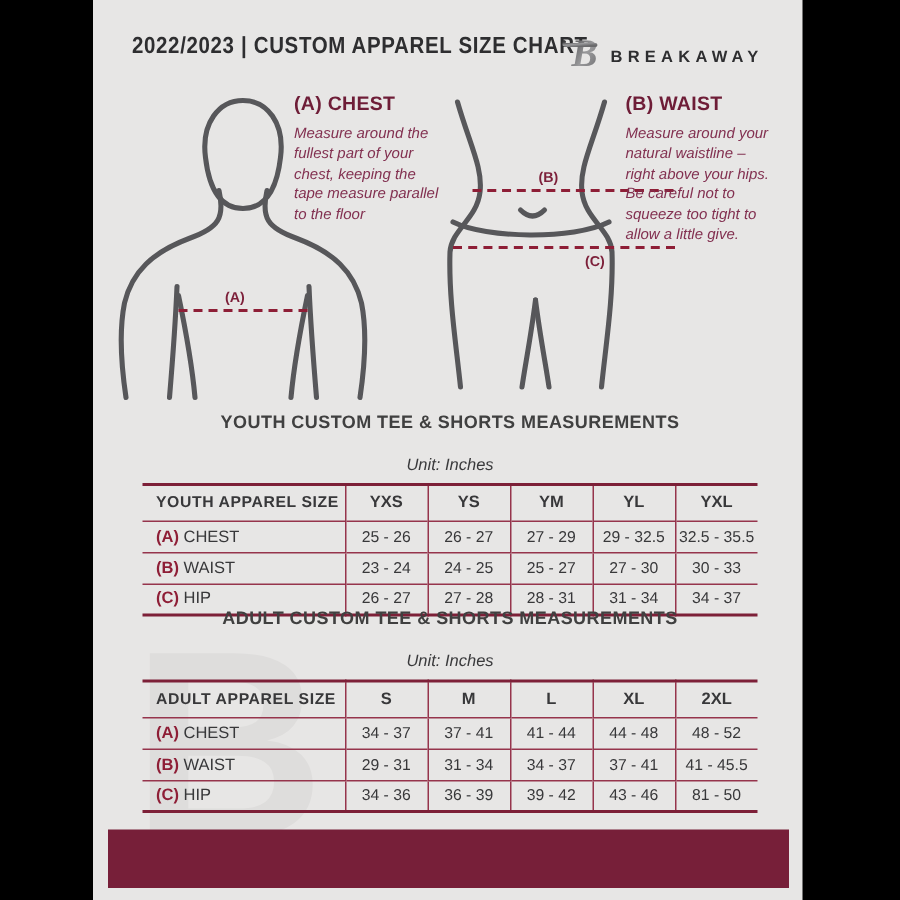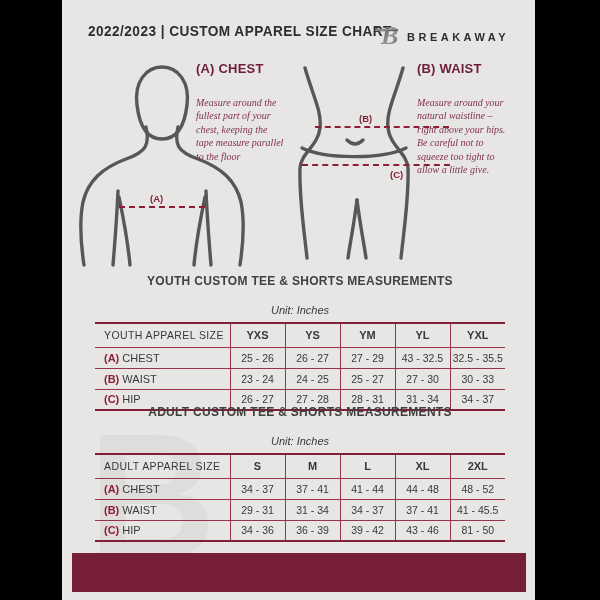--- a/index.html
+++ b/index.html
@@ -24,30 +24,30 @@
   
   .diagram { position:absolute; left:0; top:52px; width:473px; height:218px; z-index:1; }
   .fig { position:absolute; }
   .fig path { fill:none; stroke:#57575a; stroke-width:3.4; stroke-linecap:round; }
 
   .dash { position:absolute; height:0; border-top:2.2px dashed #8e1e36; z-index:2; }
   .dash-label { position:absolute; font-size:9.5px; font-weight:bold; color:#7c1f39; z-index:2; }
 
   .m-block { position:absolute; width:118px; z-index:2; }
   .m-head { font-size:13px; font-weight:bold; color:#6e1d37; letter-spacing:.2px; }
-  .m-desc { margin-top:20px; font-size:10px; font-style:italic; color:#823050; line-height:1.34; white-space:pre-line;font-family:Liberation Serif, serif; }
+  .m-desc { margin-top:7px; font-size:10px; font-style:italic; color:#823050; line-height:1.34; white-space:pre-line; }
 
   
   .tbl-section { position:absolute; left:33px; width:410px; z-index:2; text-align:center; }
   .tbl-title { font-size:12px; font-weight:bold; color:#404040; letter-spacing:.3px; }
   .tbl-unit { font-size:11px; font-style:italic; color:#3a3a3c; margin-top:16px; }
   table.size-table { width:410px; border-collapse:collapse; margin-top:6px; border-top:2px solid #7d2038; border-bottom:2px solid #7d2038; }
   .size-table th, .size-table td { border-top:1.5px solid #96344c; font-size:10.5px; color:#38383a; height:21px; vertical-align:middle; }
   .size-table th { height:24px; font-weight:bold; font-size:11px; }
-  .size-table th.first-col { font-weight:normal; font-size:10.5px; letter-spacing:.4px; text-align:left; padding-left:9px; }
+  .size-table th.first-col { font-weight:bold; font-size:10.5px; letter-spacing:.4px; text-align:left; padding-left:9px; }
   .size-table td.first-col { text-align:left; padding-left:9px; font-size:11px; }
   .size-table th:not(.first-col), .size-table td:not(.first-col) { border-left:1.5px solid #96344c; width:55px; text-align:center; }
   .row-key { color:#8e1e36; font-weight:bold; }
 
   .section-youth { top:274px; }
   .section-adult { top:405px; }
 
   
   .footer-bar { position:absolute; left:10px; top:553px; width:454px; height:39px; background:#771f39; z-index:3; }
 </style>
@@ -143,21 +143,21 @@
             <th>YL</th>
             <th>YXL</th>
           </tr>
         </thead>
       <tbody>
           <tr>
             <td class="first-col"><span class="row-key">(A)</span> CHEST</td>
             <td>25 - 26</td>
             <td>26 - 27</td>
             <td>27 - 29</td>
-            <td>43 - 32.5</td>
+            <td>29 - 32.5</td>
             <td>32.5 - 35.5</td>
           </tr>
           <tr>
             <td class="first-col"><span class="row-key">(B)</span> WAIST</td>
             <td>23 - 24</td>
             <td>24 - 25</td>
             <td>25 - 27</td>
             <td>27 - 30</td>
             <td>30 - 33</td>
           </tr>

